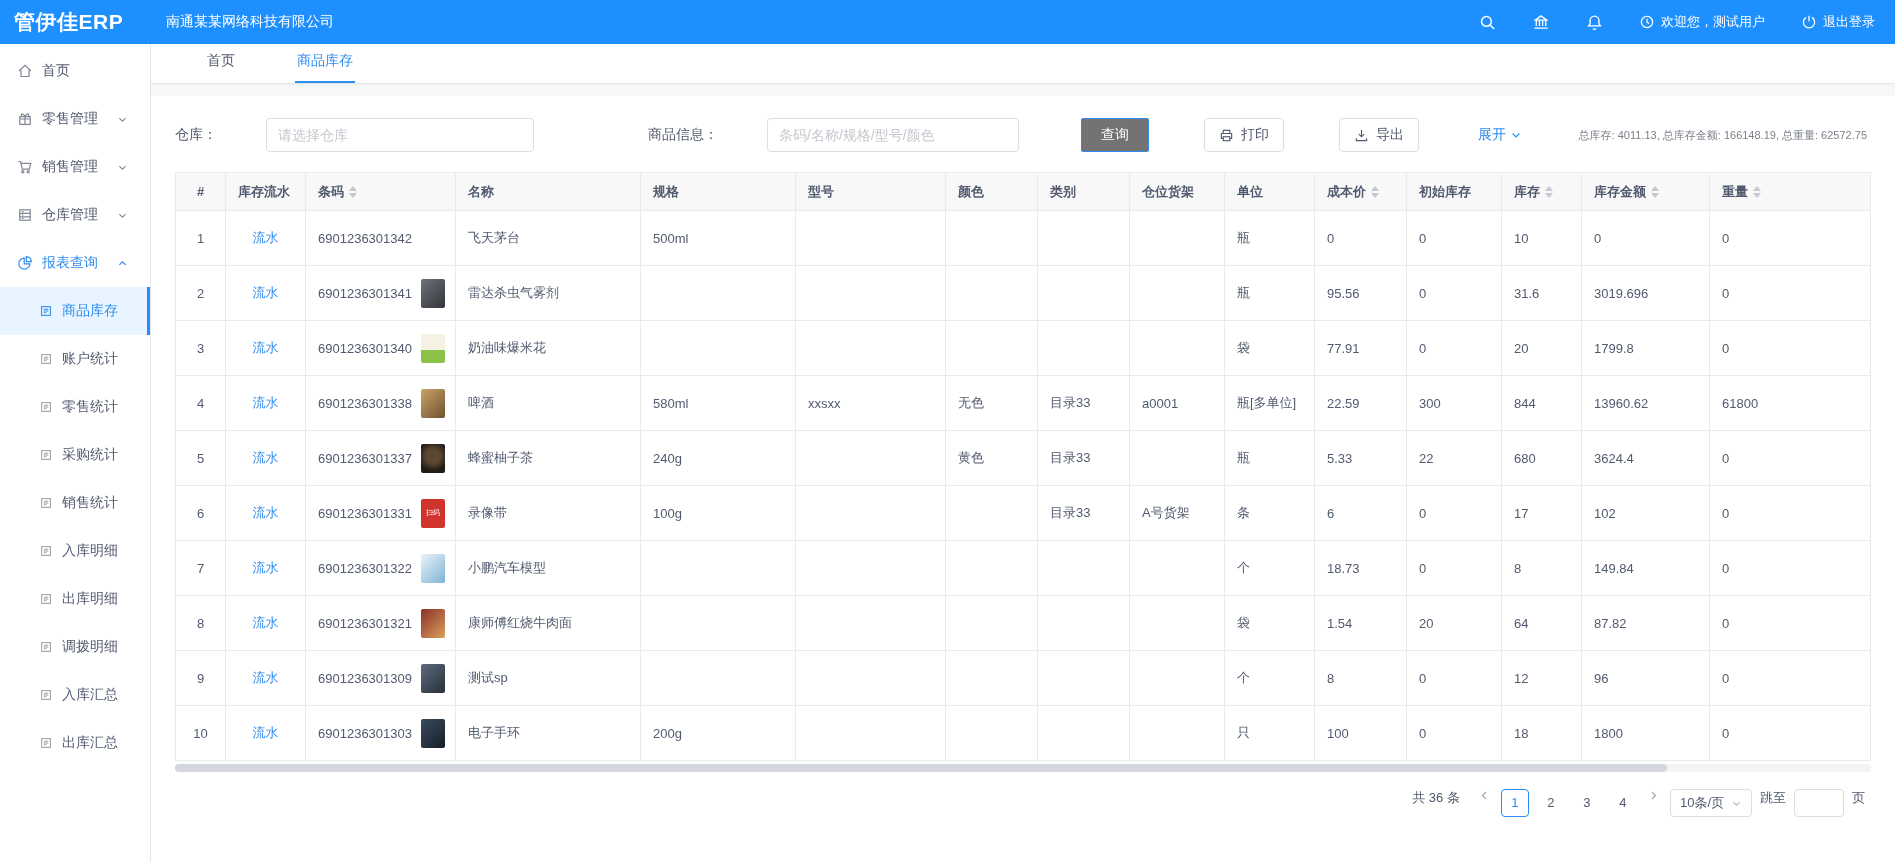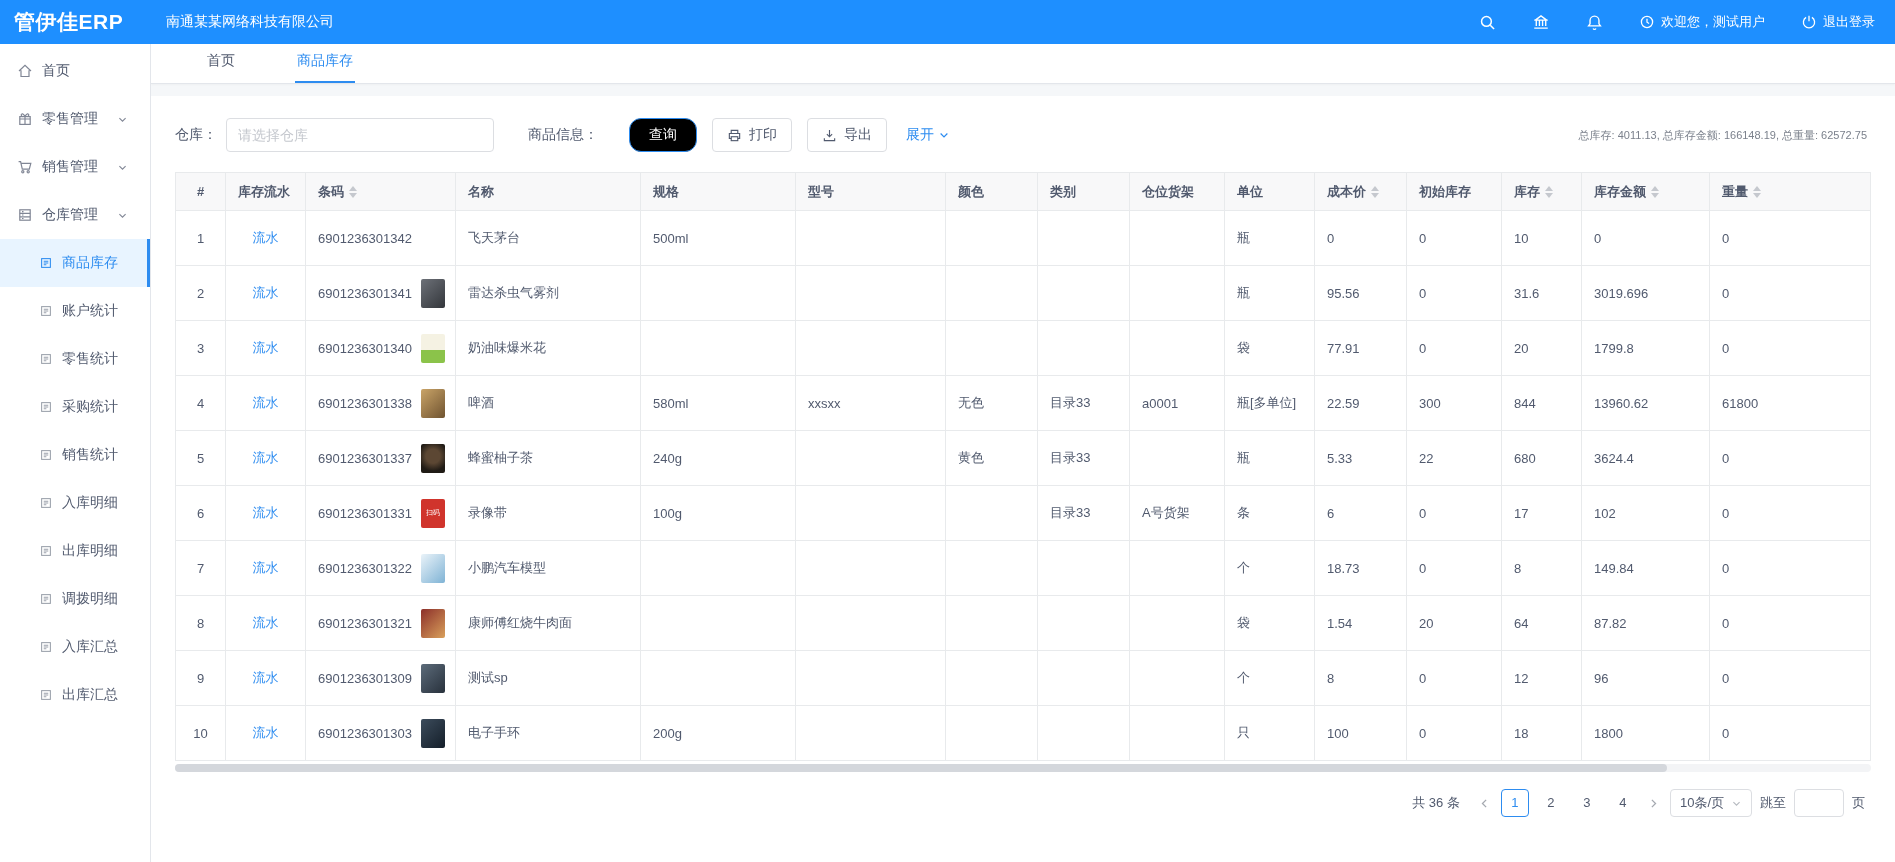--- a/index.html
+++ b/index.html
@@ -30,28 +30,28 @@
 
   .main { flex:1; background:#f5f7f9; display:flex; flex-direction:column; overflow:hidden; }
 
   
   .tabbar { height:40px; background:#fff; border-bottom:1px solid #e3e6eb; display:flex; align-items:flex-end; padding-left:54px; gap:58px; box-shadow:0 1px 2px rgba(0,0,0,.03); }
   .tab { padding:0 2px 11px; font-size:14px; color:#515a6e; cursor:pointer; border-bottom:2px solid transparent; }
   .tab.active { color:#2d8cf0; border-bottom-color:#2d8cf0; }
 
   
   .card { background:#fff; margin-top:12px; flex:1; padding:22px 24px 0; overflow:hidden; }
-  .filter-row { display:flex; align-items:center; }
+  .filter-row { display:flex; align-items:center;gap:40px; }
   .f-label { margin-right:9px; white-space:nowrap; }
   .t-input { height:34px; border:1px solid #dcdee2; border-radius:4px; padding:0 11px; font-size:14px; color:#515a6e; background:#fff; outline:none; font-family:inherit; }
   .t-input::placeholder { color:#c5c8ce; }
   .inp-warehouse { width:268px; }
   .inp-product { width:252px; }
   .gap-lg { width:34px; flex:none; }
-  .btn-primary { height:34px; padding:0 19px; margin-left:22px; background:#000000; border:1px solid #2d8cf0; color:#fff; font-size:14px; border-radius:12px; cursor:pointer; font-family:Liberation Mono, monospace; }
+  .btn-primary { height:34px; padding:0 19px; margin-left:22px; background:#737373; border:1px solid #2d8cf0; color:#fff; font-size:14px; border-radius:2px; cursor:pointer; font-family:Liberation Mono, monospace; }
   .btn-default { height:34px; padding:0 14px; margin-left:15px; background:#fff; border:1px solid #dcdee2; color:#515a6e; font-size:14px; border-radius:4px; cursor:pointer; display:inline-flex; align-items:center; gap:7px; font-family:inherit; }
   .btn-default .icon { color:#515a6e; }
   .expand-link { margin-left:19px; color:#2d8cf0; display:inline-flex; align-items:center; gap:4px; cursor:pointer; white-space:nowrap; }
   .totals { margin-left:auto; color:#7b818c; font-size:11px; white-space:nowrap; padding-right:4px; }
 
   
   .table-wrap { margin-top:20px; }
   table { width:100%; border-collapse:collapse; table-layout:fixed; font-size:13px; }
   th { background:#f8f8f9; height:38px; font-weight:bold; color:#515a6e; text-align:left; padding:0 12px; border:1px solid #e8eaec; white-space:nowrap; overflow:hidden; }
   td { height:55px; padding:0 12px; border:1px solid #e8eaec; color:#515a6e; white-space:nowrap; overflow:hidden; background:#fff; }
@@ -61,21 +61,21 @@
   .sorter i { width:0; height:0; border-left:4px solid transparent; border-right:4px solid transparent; display:block; }
   .sorter .up { border-bottom:5px solid #c5c8ce; }
   .sorter .dn { border-top:5px solid #c5c8ce; }
   .code-cell { display:flex; align-items:center; gap:9px; }
   .thumb { width:24px; height:29px; border-radius:2px; flex:none; display:flex; align-items:center; justify-content:center; font-size:7px; color:#fff; overflow:hidden; }
 
   .hscroll { height:8px; background:#f3f4f6; border-radius:4px; margin-top:3px; position:relative; }
   .hscroll .thumb-bar { position:absolute; left:0; top:0; height:8px; width:88%; background:#d4d7dc; border-radius:4px; }
 
   
-  .pager { display:flex; justify-content:flex-end; align-items:center; margin-top:17px; font-size:13px; color:#515a6e; gap:8px; padding-right:6px; }
+  .pager { display:flex; justify-content:flex-end; align-items:flex-start; margin-top:17px; font-size:13px; color:#515a6e; gap:8px; padding-right:6px; }
   .pg-total { margin-right:8px; }
   .pg-arrow { color:#a5a9b0; display:flex; align-items:center; cursor:pointer; padding:0 2px; }
   .pg-num { min-width:28px; height:28px; line-height:26px; text-align:center; border:1px solid transparent; border-radius:4px; cursor:pointer; padding:0 4px; }
   .pg-num.current { border-color:#2d8cf0; color:#2d8cf0; background:#fff; }
   .pg-size { height:28px; border:1px solid #dcdee2; border-radius:4px; display:flex; align-items:center; gap:7px; padding:0 9px; cursor:pointer; color:#515a6e; }
   .pg-size .icon { color:#b5b9bf; }
   .pg-jump-input { width:50px; height:28px; border:1px solid #dcdee2; border-radius:4px; outline:none; padding:0 6px; font-family:inherit; }
 </style>
 </head>
 <body>
@@ -169,20 +169,34 @@
             <path d="M2.8 6.3h10.4M2.8 9.8h10.4M5 4.6h1.5M5 8h1.5M5 11.5h1.5"></path>
           </svg>
         </span>
         <span>仓库管理</span>
         <span class="chev icon">
           <svg width="11" height="11" viewBox="0 0 16 16" fill="none" stroke="currentColor" stroke-width="1.6">
             <path d="M3.5 6l4.5 4.5L12.5 6"></path>
           </svg>
         </span>
       </div>
+      <div class="menu-item parent">
+        <span class="icon">
+          <svg width="16" height="16" viewBox="0 0 16 16" fill="none" stroke="currentColor" stroke-width="1.2">
+            <path d="M7.2 3a5.6 5.6 0 1 0 5.8 5.8H7.2z"></path>
+            <path d="M9.3 1.6a5.6 5.6 0 0 1 5.1 5.1H9.3z"></path>
+          </svg>
+        </span>
+        <span>报表查询</span>
+        <span class="chev icon">
+          <svg width="11" height="11" viewBox="0 0 16 16" fill="none" stroke="currentColor" stroke-width="1.6">
+            <path d="M3.5 10L8 5.5 12.5 10"></path>
+          </svg>
+        </span>
+      </div>
       <div class="menu-item sub active">
         <span class="icon">
           <svg width="14" height="14" viewBox="0 0 16 16" fill="none" stroke="currentColor" stroke-width="1.2">
             <rect x="3" y="3" width="10" height="10"></rect>
             <path d="M5.4 6h5.2M5.4 8h5.2M5.4 10h3"></path>
           </svg>
         </span>
         <span>商品库存</span>
       </div>
       <div class="menu-item sub">
@@ -274,20 +288,21 @@
       <div class="tab active">商品库存</div>
     </div>
 
     <div class="card">
 
       <div class="filter-row">
         <span class="f-label">仓库：</span>
         <input class="t-input inp-warehouse" placeholder="请选择仓库" style="">
         <span class="gap-lg"></span>
         <span class="f-label">商品信息：</span>
+        <input class="t-input inp-product" placeholder="条码/名称/规格/型号/颜色" style="">
         <button class="btn-primary">查询</button>
         <button class="btn-default">
           <span class="icon">
               <svg width="15" height="15" viewBox="0 0 16 16" fill="none" stroke="currentColor" stroke-width="1.2">
                 <path d="M4.5 5.8V2.5h7v3.3M4.5 11.2H2.5V5.8h11v5.4h-2"></path>
                 <rect x="4.5" y="9.3" width="7" height="4.2"></rect>
               </svg>
             </span>
           <span>打印</span>
         </button>

